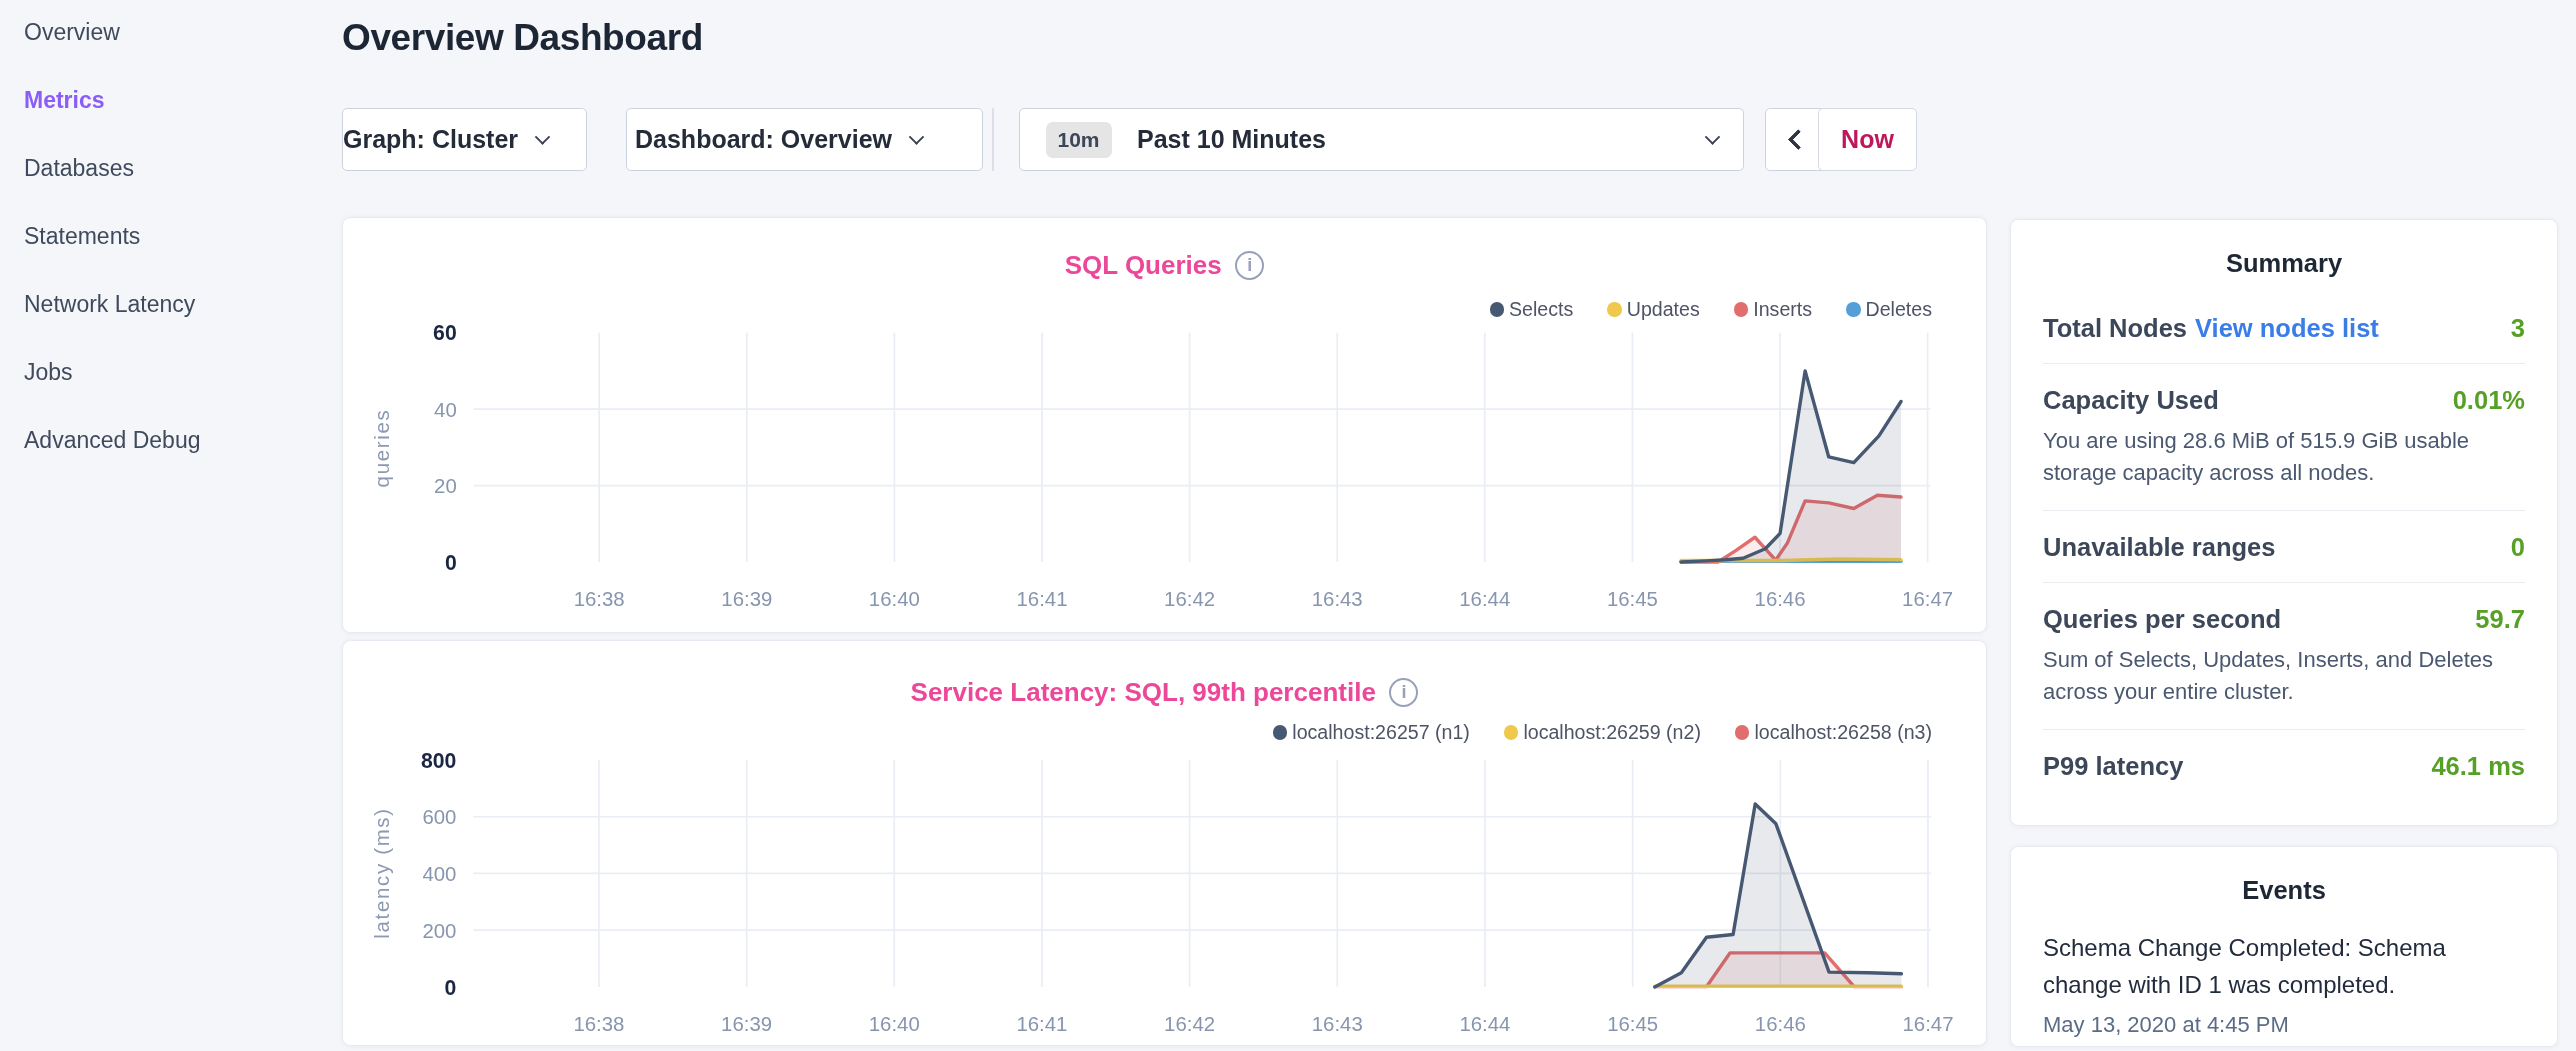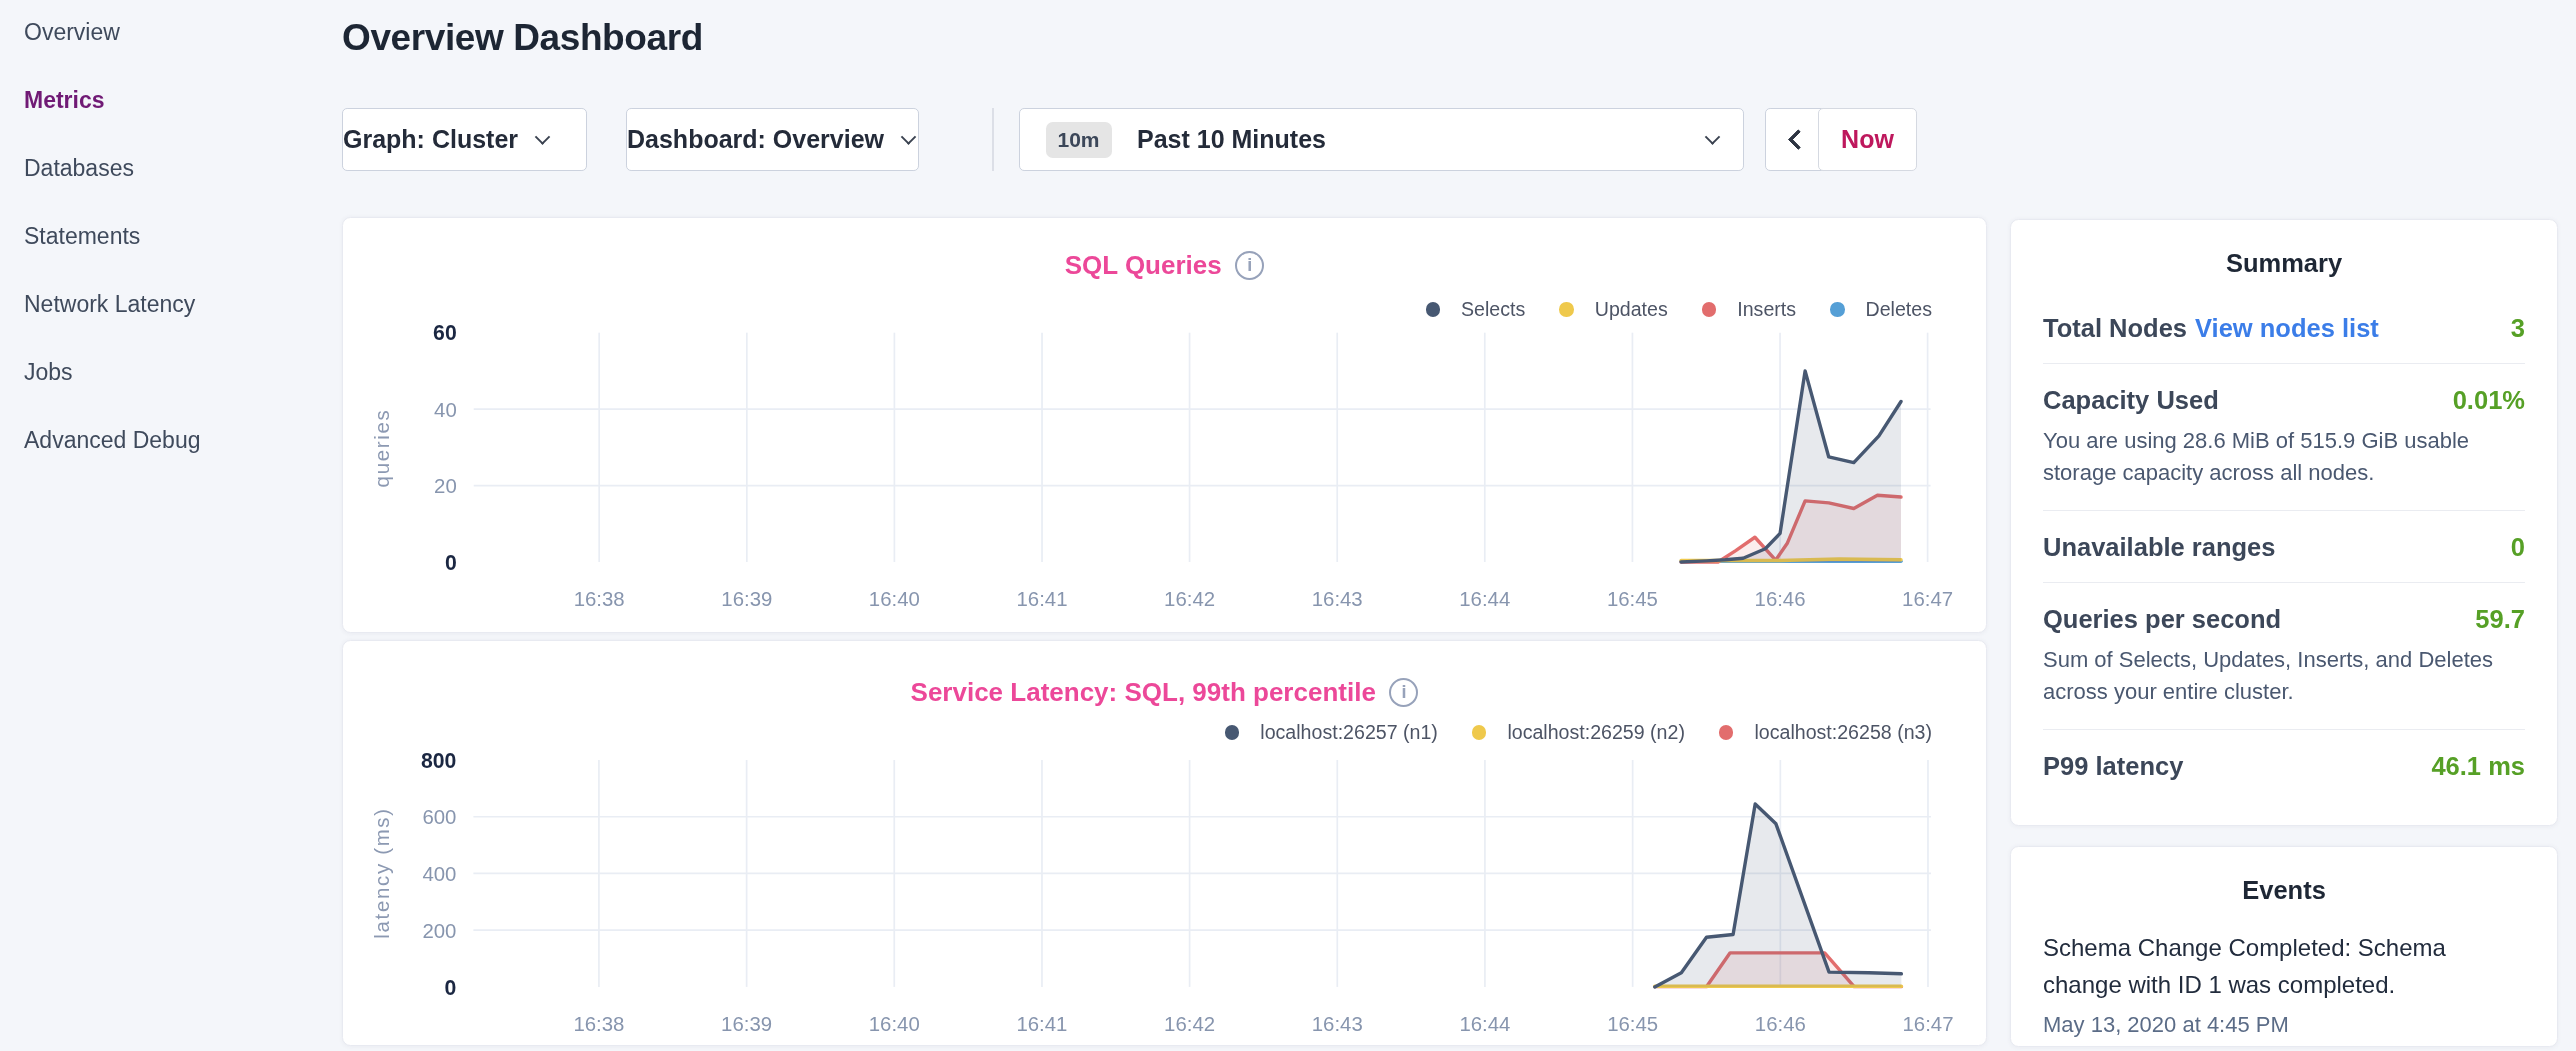--- a/index.html
+++ b/index.html
@@ -10,35 +10,35 @@
     font-family:"Liberation Sans", sans-serif;
     overflow:hidden;
     color:#242b39;
   }
   
   .sidebar { position:absolute; left:24px; top:18.7px; }
   .sidebar .item {
     font-size:23px; line-height:27px; margin-bottom:41px;
     color:#3f4a5c; cursor:pointer; white-space:nowrap;
   }
-  .sidebar .item.active { color:#701a75; font-weight:bold; }
+  .sidebar .item.active { color:#8b5cf6; font-weight:bold; }
   
   .page-title {
     position:absolute; left:342px; top:17px;
     font-size:37px; font-weight:bold; color:#1d2634; letter-spacing:-0.4px;
   }
   
   .selector {
     position:absolute; top:108px; height:63px;
     background:#fff; border:1.7px solid #ccd2de; border-radius:5.1px;
     display:flex; align-items:center; justify-content:flex-start; gap:18.7px;
     font-size:25px; font-weight:bold; color:#242b39; cursor:pointer;
   }
   #graph-selector { left:342px; width:245px; }
-  #dashboard-selector { left:626px; width:293px; }
+  #dashboard-selector { left:626px; width:357px;padding-left:8px; }
   .chev {
     display:inline-block; width:11px; height:11px;
     border-right:2.6px solid #3a4250; border-bottom:2.6px solid #3a4250;
     transform:rotate(45deg) translate(-1.7px,-1.7px);
   }
   .controls-divider {
     position:absolute; left:992px; top:108px; width:1.7px; height:63px; background:#dcdfe7;
   }
   .time-selector {
     position:absolute; left:1019px; top:108px; width:725px; height:63px;
@@ -88,21 +88,21 @@
   }
   #sql-card .chart-title-row { top:32px; }
   #latency-card .chart-title-row { top:36px; }
   .chart-title { font-size:26px; font-weight:bold; color:#ec4899; }
   .info-icon {
     width:29px; height:29px; border:2.6px solid #97a2ba; border-radius:50%;
     display:flex; align-items:center; justify-content:center;
     font-size:18px; font-weight:bold; color:#97a2ba; cursor:pointer;
   }
   .legend { position:absolute; right:54px; top:80px; display:flex; gap:34px; align-items:center; }
-  .legend-item { display:flex; align-items:center; gap:21px; font-size:19.6px; color:#4d5465; }
+  .legend-item { display:flex; align-items:center; gap:5px; font-size:19.6px; color:#4d5465; }
   .legend-dot { width:14.5px; height:14.5px; border-radius:50%; }
   .y-axis-title {
     position:absolute; font-size:20.4px; color:#8c99b2; letter-spacing:1.7px; white-space:nowrap;
     transform:translate(-50%,-50%) rotate(-90deg);
   }
   svg.chart { position:absolute; left:0; top:0; }
   svg.chart text { font-family:"Liberation Sans", sans-serif; }
   
   .panel-heading { margin-top:29px; margin-bottom:13.6px; text-align:center; font-size:25.5px; font-weight:bold; color:#1e2735; }
   .srow { padding:22px 0 20.4px 0; }

